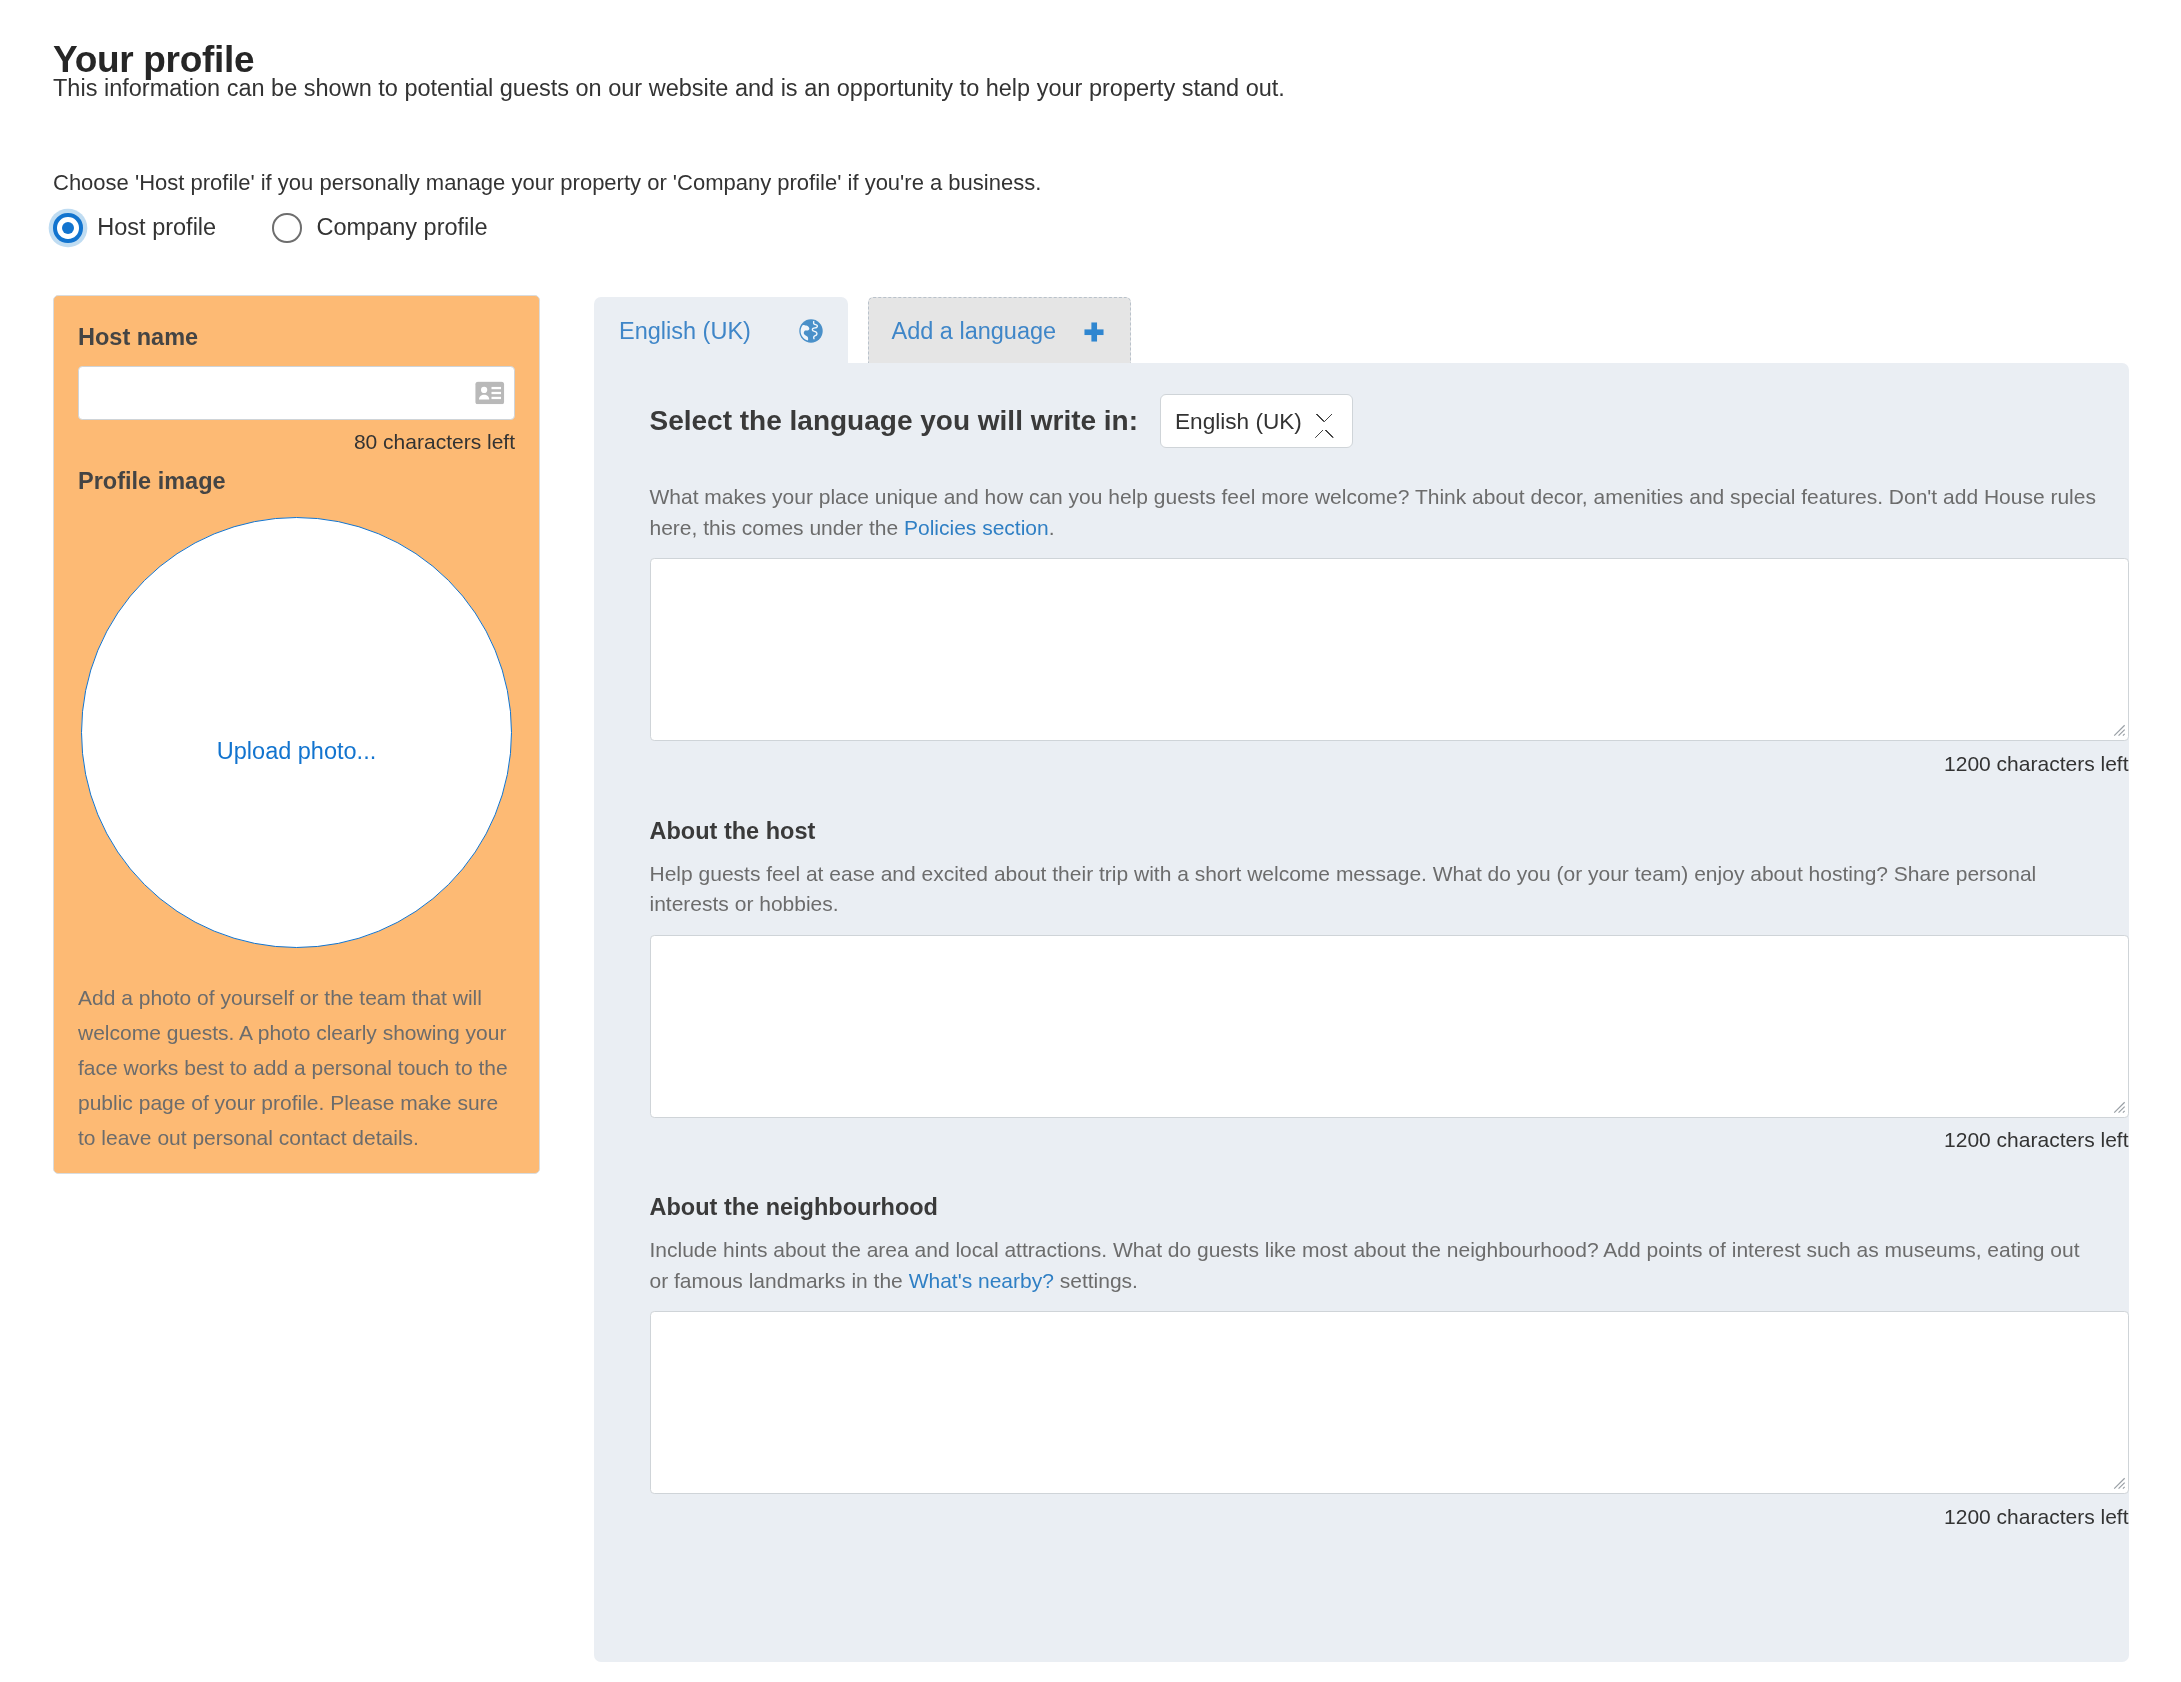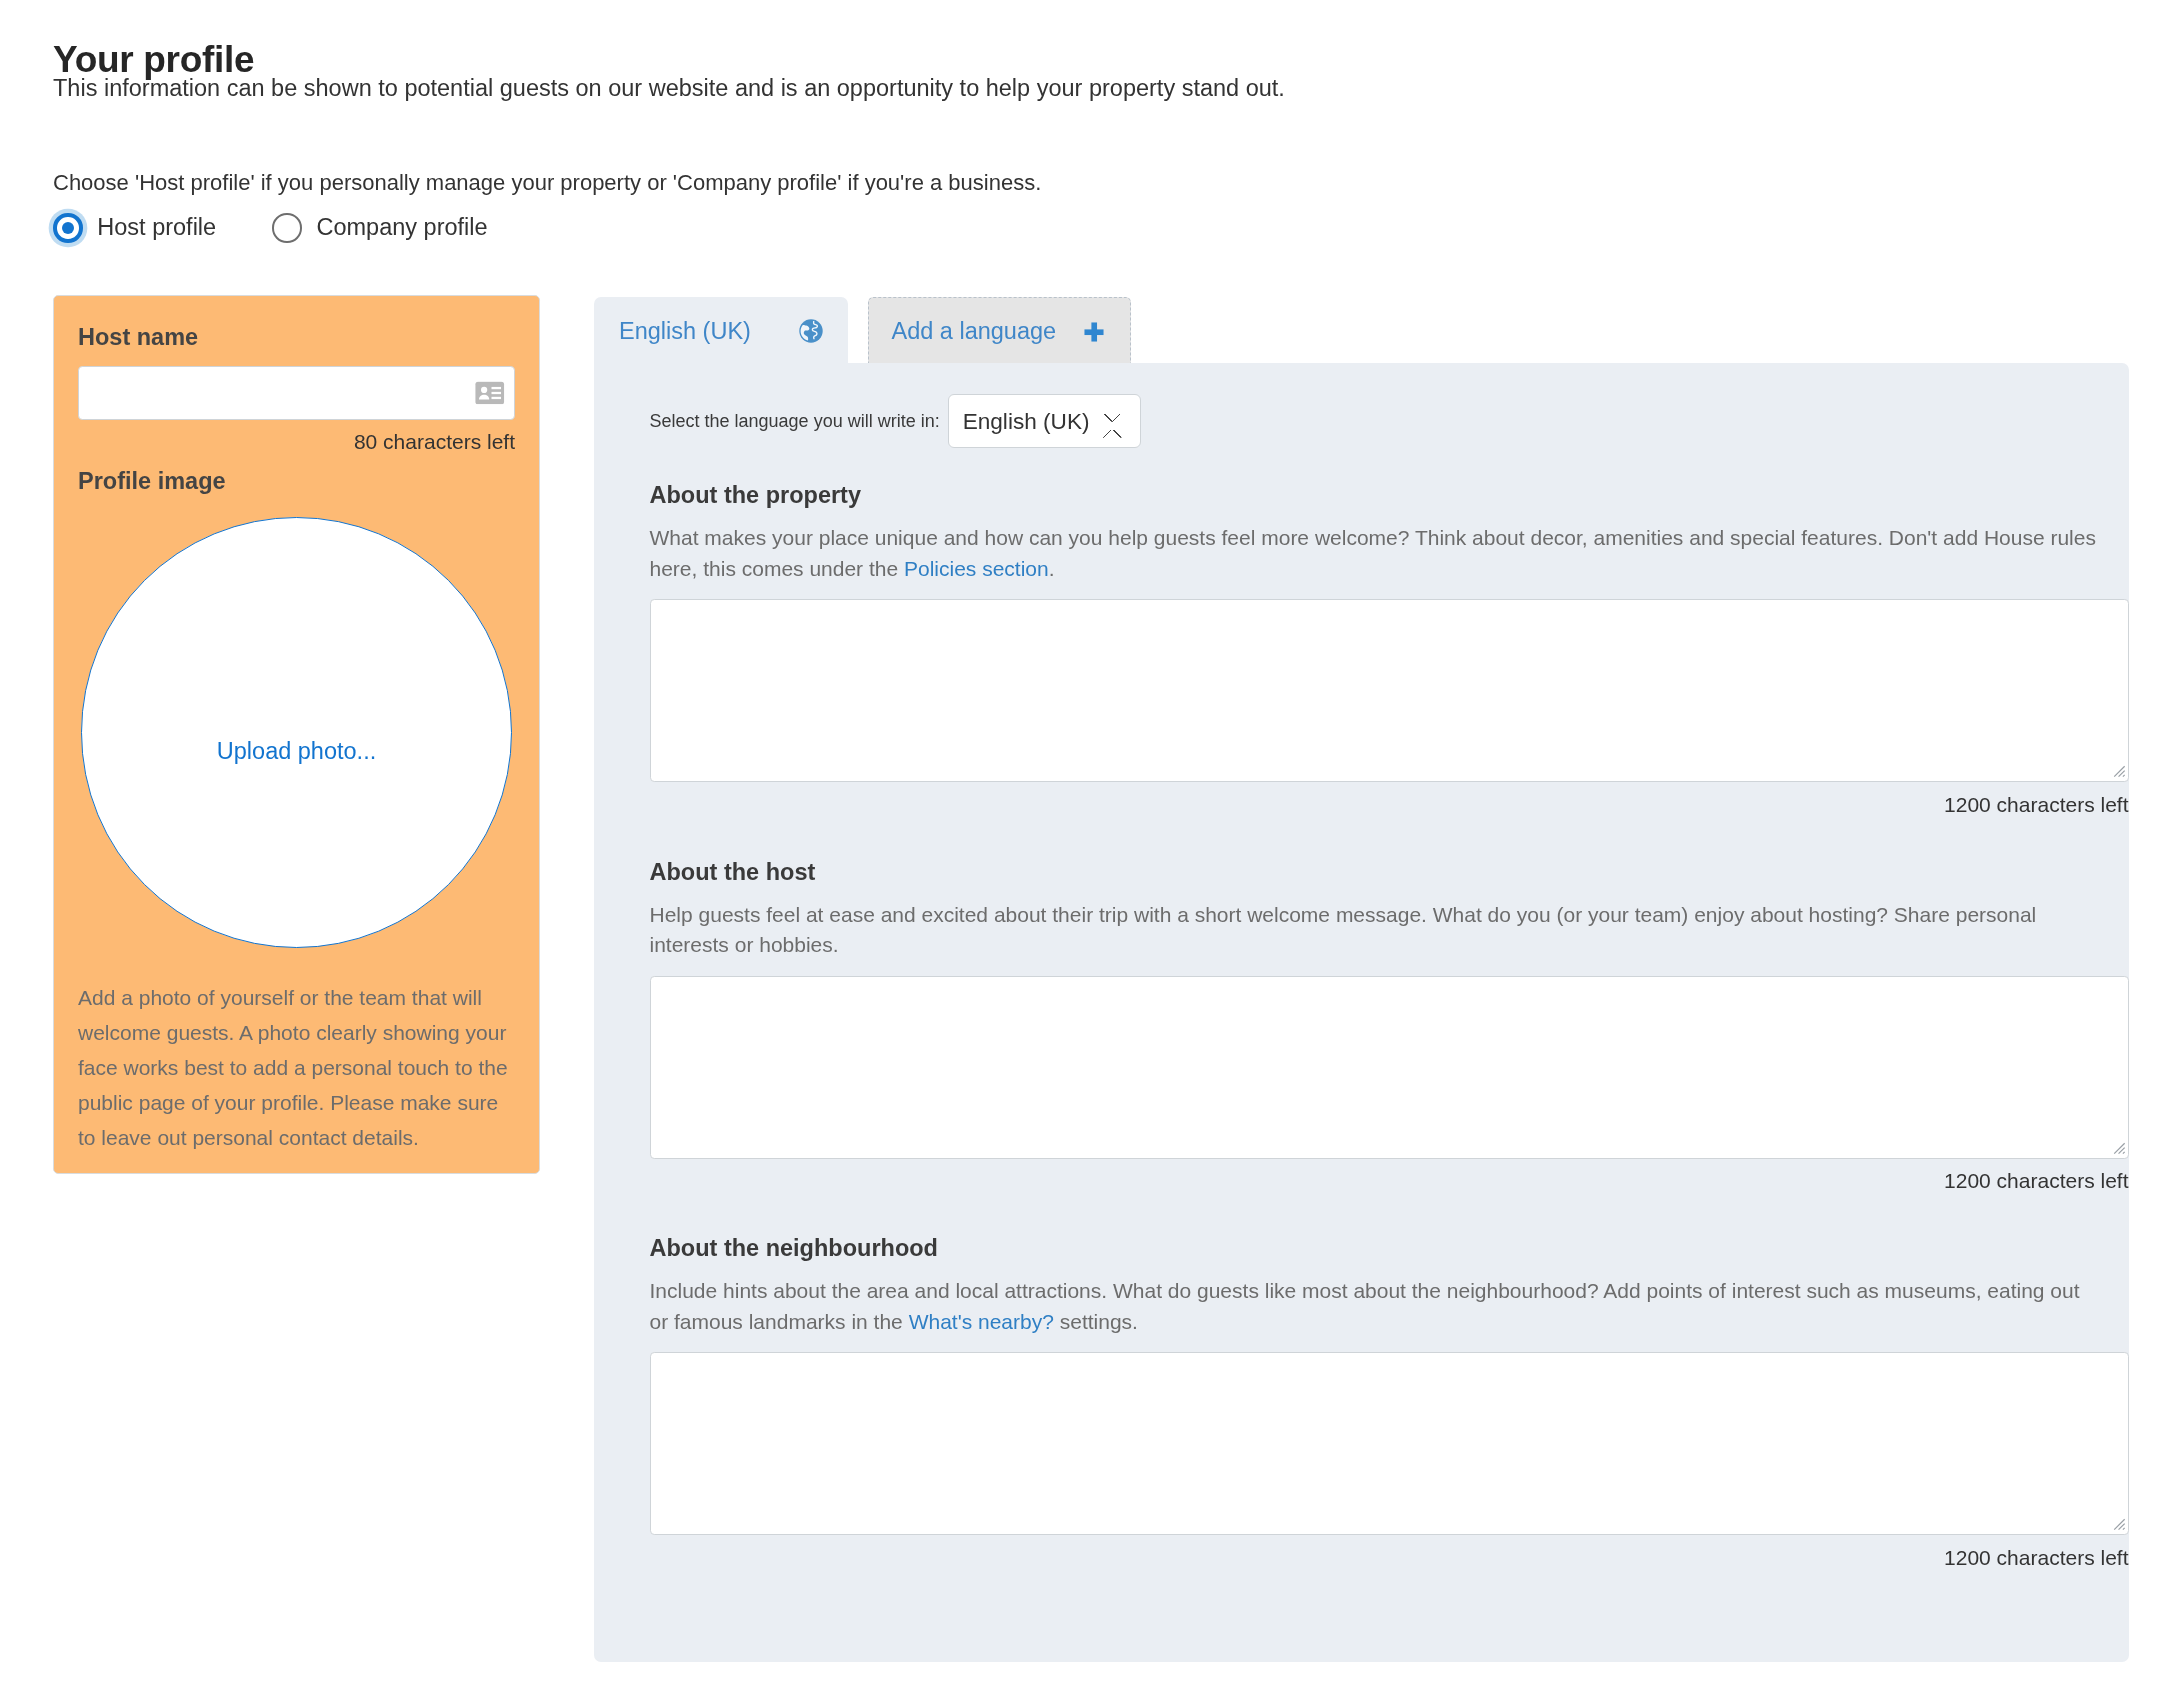--- a/index.html
+++ b/index.html
@@ -225,24 +225,24 @@
     background: #eaeef3;
     border-radius: 0 7px 7px 7px;
     padding: 31px 26px 0 26px;
   }
   .lang-row {
     display: flex;
     align-items: center;
     margin: 0 0 0 29.5px;
   }
   .lang-row-label {
-    font-size: 18px;
-    font-weight: normal;
+    font-size: 28px;
+    font-weight: bold;
     color: #3a3a3a;
-    margin-right: 8px;
+    margin-right: 22px;
   }
   .lang-select {
     font-family: "Liberation Sans", sans-serif;
     font-size: 22.6px;
     color: #333333;
     background: #ffffff;
     border: 0.9px solid #cfd4d8;
     border-radius: 6px;
     height: 54px;
     padding: 0 50px 0 14px;
@@ -394,21 +394,20 @@
   <div class="panel">
 
     <div class="lang-row">
       <span class="lang-row-label">Select the language you will write in:</span>
       <select class="lang-select">
         <option>English (UK)</option>
       </select>
     </div>
 
     <div class="section sp-prop">
-      <div class="section-title">About the property</div>
       <div class="section-desc"><span>What makes your place unique and how can you help guests feel more welcome? Think about decor, amenities and special features. Don't add House rules here, this comes under the </span><a href="#">Policies section</a><span>.</span></div>
       <div class="ta-wrap">
         <textarea class="ta" style=""></textarea>
         <span class="ta-grip">
           <svg width="17.4" height="17.4" viewBox="0 0 20 20">
             <path d="M18 6 L6 18 M18 11 L11 18 M18 16 L16 18" stroke="#9aa0a6" stroke-width="1.4" fill="none"></path>
           </svg>
         </span>
       </div>
       <div class="chars-left">1200 characters left</div>

